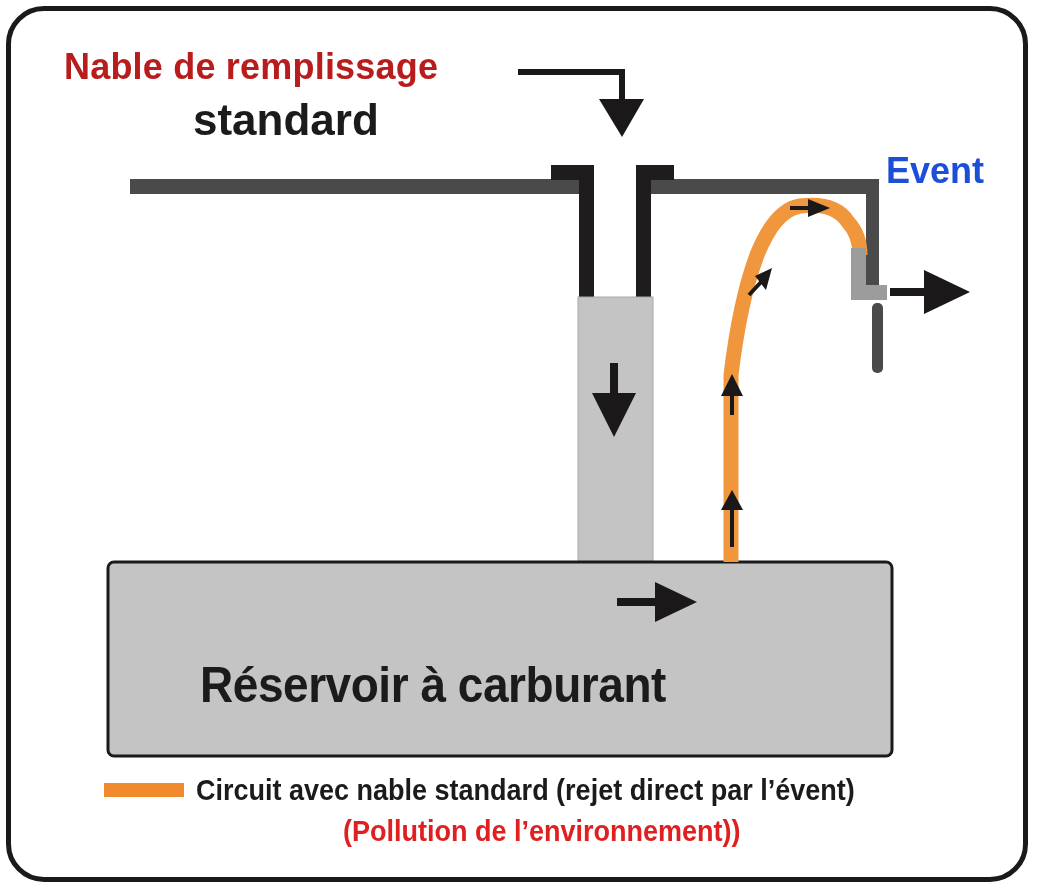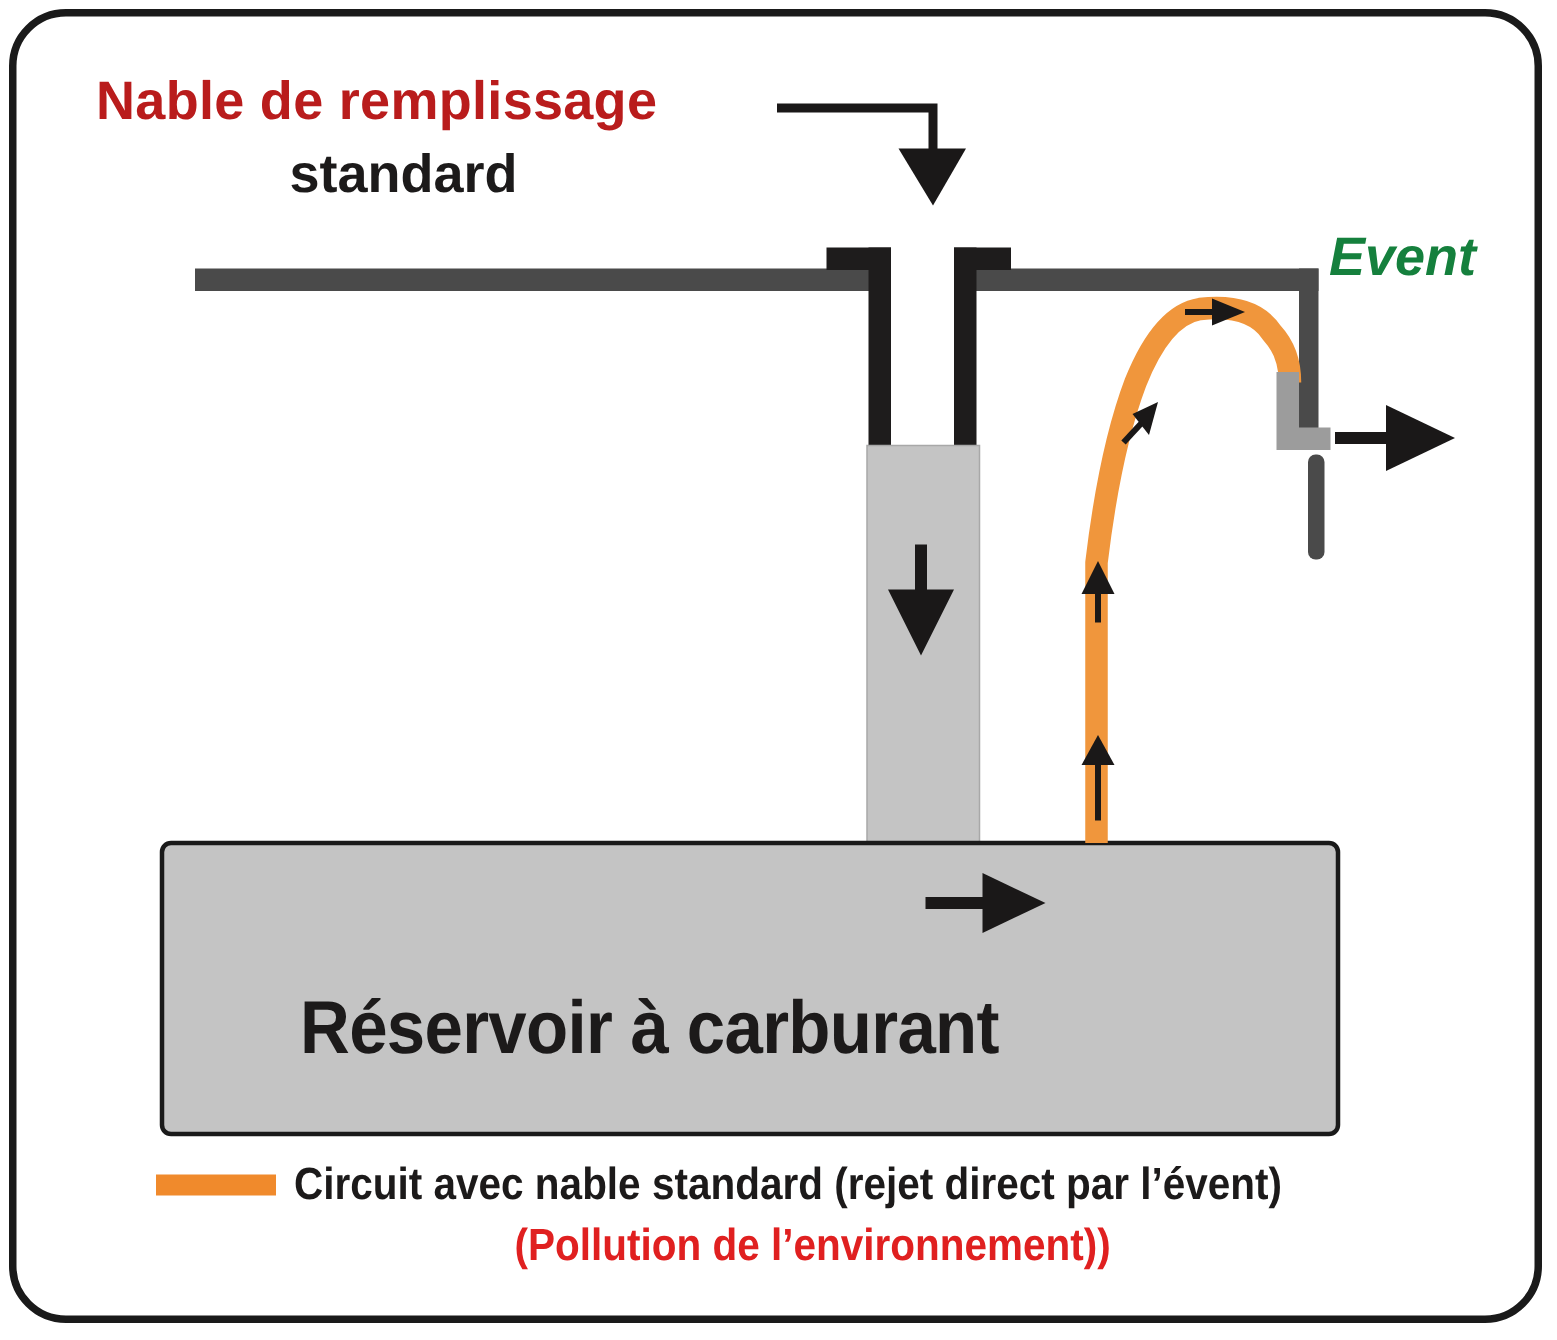--- a/index.html
+++ b/index.html
@@ -1,21 +1,21 @@
 <!DOCTYPE html>
 <html><head>
 <meta charset="utf-8">
 <style>
   html, body { margin: 0; padding: 0; background: #ffffff; }
   body { width: 1038px; height: 893px; position: relative; overflow: hidden; font-family: "Liberation Sans", sans-serif; }
   #frame { position: absolute; left: 6px; top: 6px; width: 1022px; height: 876px; border: 5px solid #1a1a1a; border-radius: 38px; box-sizing: border-box; }
   svg#diagram { position: absolute; left: 0; top: 0; }
   .lbl { position: absolute; color: #1c1a1a; font-weight: bold; white-space: nowrap; }
   #title-line1 { left: 64px; top: 46px; font-size: 36px; letter-spacing: 0.2px; }
-  #title-line2 { left: 193px; top: 95px; font-size: 36px; }
+  #title-line2 { left: 193px; top: 95px; font-size: 44px; }
   #event-label { left: 886px; top: 150px; font-size: 36px; }
   #tank-label { left: 200px; top: 656px; font-size: 50px; letter-spacing: -0.5px; transform: scaleX(0.92); transform-origin: left top; }
   #legend-swatch { position: absolute; left: 104px; top: 783px; width: 80px; height: 14px; }
   #legend-text { left: 196px; top: 773px; font-size: 30px; transform: scaleX(0.9); transform-origin: left top; }
   #legend-sub { left: 343px; top: 814px; font-size: 30px; transform: scaleX(0.9); transform-origin: left top; }
 </style>
 </head>
 <body>
 
 <div id="frame"></div>
@@ -70,17 +70,17 @@
     <polygon points="808,199 830,208 808,217" fill="#1A1818"></polygon>
   </g>
   <g class="arrow">
     <rect x="890" y="288" width="40" height="8" fill="#1A1818"></rect>
     <polygon points="924,270 970,292 924,314" fill="#1A1818"></polygon>
   </g>
 </svg>
 
 <div class="lbl" id="title-line1" style="color: #b91c1c;">Nable de remplissage</div>
 <div class="lbl" id="title-line2" style="color: rgb(28, 26, 26);">standard</div>
-<div class="lbl" id="event-label" style="color: #15803d; font-style: italic;">Event</div>
+<div class="lbl" id="event-label" style="color: #1d4ed8;">Event</div>
 <div class="lbl" id="tank-label" style="color: rgb(28, 26, 26);">Réservoir à carburant</div>
 <div id="legend-swatch" style="background: rgb(240, 138, 44);"></div>
 <div class="lbl" id="legend-text" style="color: rgb(28, 26, 26);">Circuit avec nable standard (rejet direct par l’évent)</div>
 <div class="lbl" id="legend-sub" style="color: rgb(224, 32, 32);">(Pollution de l’environnement))</div>
 
 </body></html>

